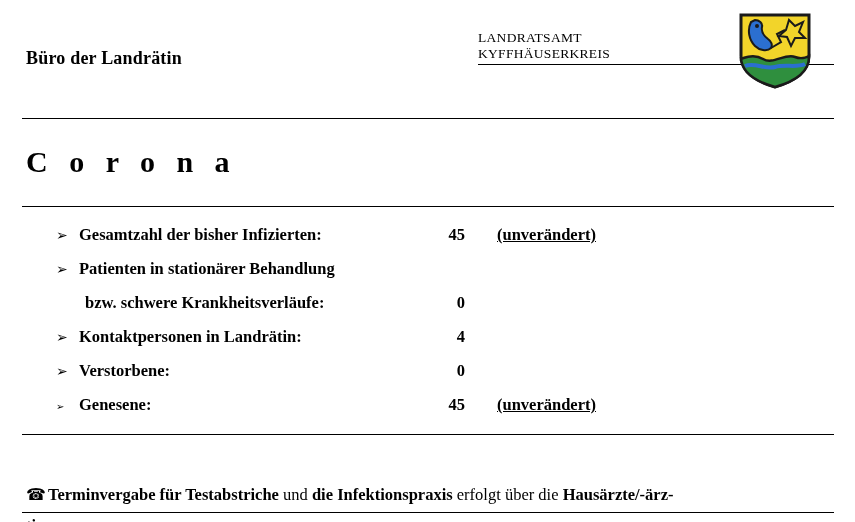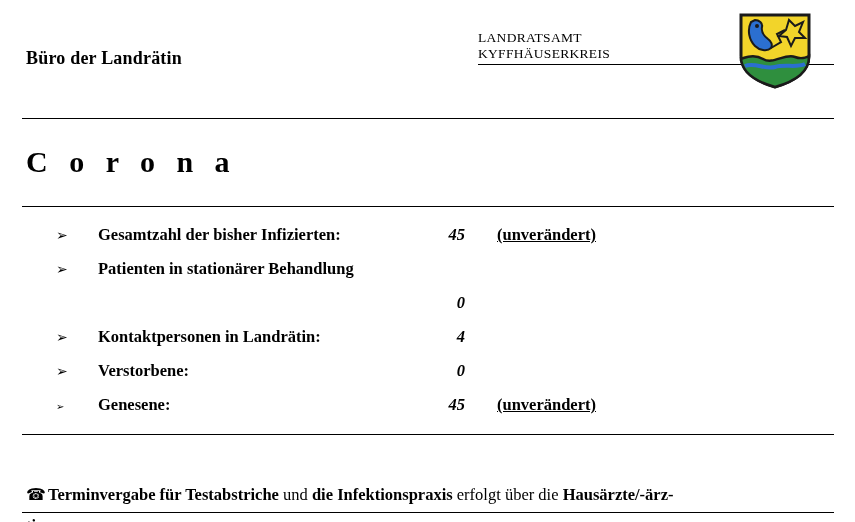--- a/index.html
+++ b/index.html
@@ -111,35 +111,34 @@
     font-family: "DejaVu Sans", sans-serif;
     font-size: 14px;
     font-weight: normal;
   }
   .bullet.small {
     font-size: 10px;
     top: 6px;
   }
   .label {
     position: absolute;
-    left: 98px;
+    left: 79px;
     top: 0;
     white-space: pre;
   }
   .label.indent {
     left: 85px;
   }
   .value {
     position: absolute;
     left: 390px;
     top: 0;
     width: 75px;
     text-align: right;
     white-space: pre;
-    font-style: italic;
   }
   .note {
     position: absolute;
     left: 497px;
     top: 0;
     white-space: pre;
     text-decoration: underline;
   }
 
   
@@ -212,20 +211,21 @@
     </div>
 
     <div class="item">
       <span class="bullet">➢</span>
       <span class="label">Patienten in stationärer Behandlung</span>
       <span class="value"></span>
       <span class="note"></span>
     </div>
 
     <div class="item">
+      <span class="label indent">bzw. schwere Krankheitsverläufe:</span>
       <span class="value">0</span>
       <span class="note"></span>
     </div>
 
     <div class="item">
       <span class="bullet">➢</span>
       <span class="label">Kontaktpersonen in Landrätin:</span>
       <span class="value">4</span>
       <span class="note"></span>
     </div>

